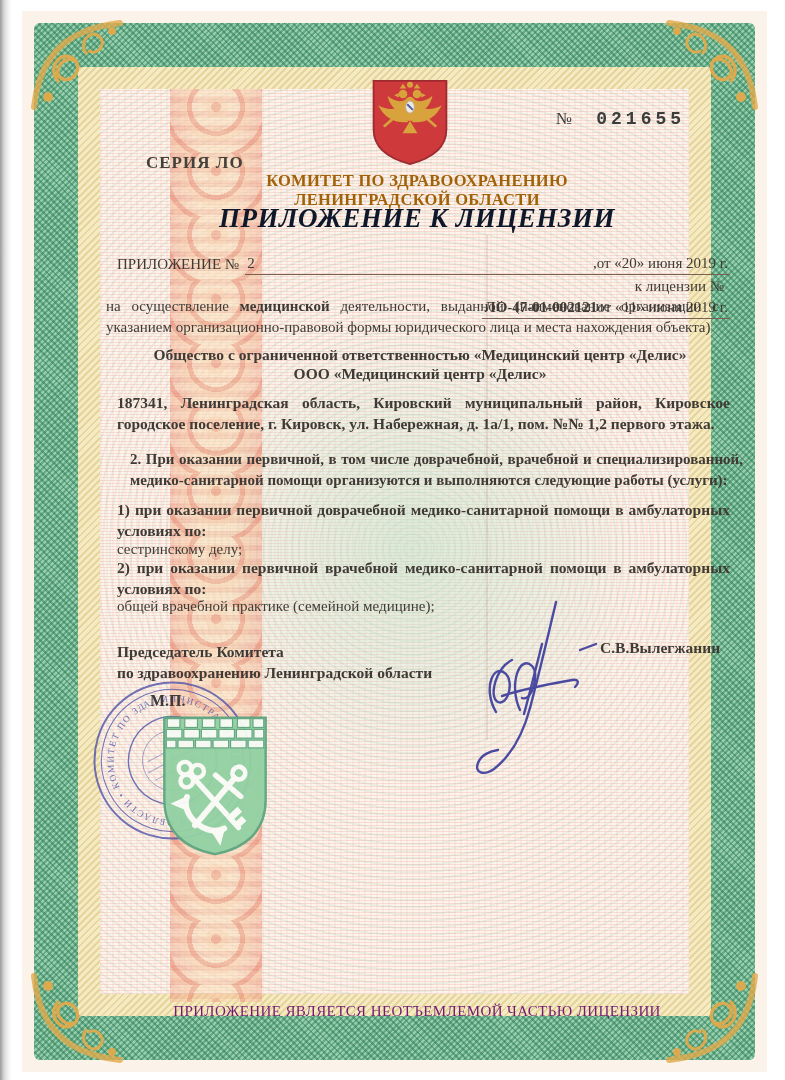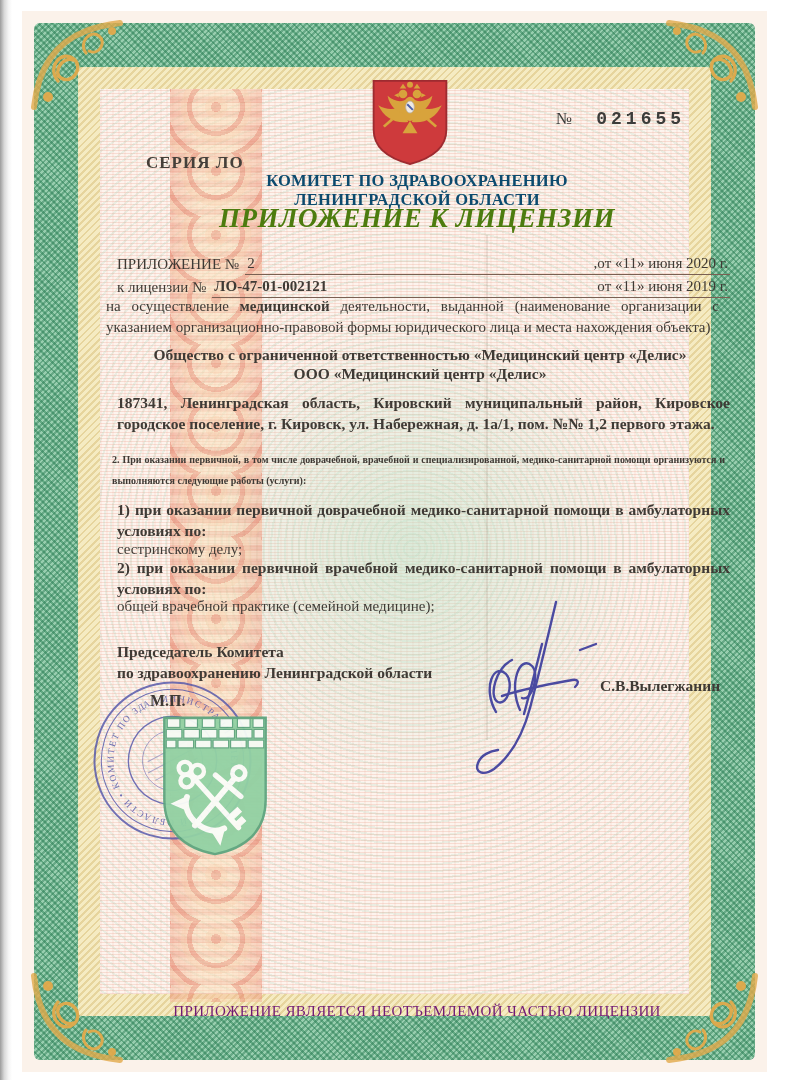--- a/index.html
+++ b/index.html
@@ -44,37 +44,37 @@
   .corner.br{right:6px;bottom:6px;transform:scale(-1,-1);}
   .crease{position:absolute;left:486px;top:235px;width:2px;height:505px;background:rgba(140,110,95,.16);}
   
   .t{position:absolute;line-height:21px;font-size:15px;}
   .b{font-weight:bold;}
   .center{text-align:center;}
   .just{text-align:justify;}
   .seria{left:146px;top:112px;font-size:17px;font-weight:bold;letter-spacing:1px;color:#45403a;margin-top:40px;}
   .number{left:556px;top:108px;font-size:17px;color:#3c3c3a;}
   .number .digits{font-family:"Liberation Mono","DejaVu Sans Mono",monospace;font-size:18px;font-weight:600;letter-spacing:4px;margin-left:24px;}
-  .authority{left:92px;top:171px;width:650px;font-size:16.5px;font-weight:bold;line-height:19px;letter-spacing:.3px;color:#0c4a6e;}
-  .title{left:92px;top:208px;width:650px;font-size:27px;font-weight:bold;font-style:italic;letter-spacing:.5px;color:#4d7c0f;}
+  .authority{left:92px;top:171px;width:650px;font-size:16.5px;font-weight:bold;line-height:19px;letter-spacing:.3px;color:#a16207;}
+  .title{left:92px;top:208px;width:650px;font-size:27px;font-weight:bold;font-style:italic;letter-spacing:.5px;color:#0f172a;}
   .formline{left:117px;width:613px;display:flex;align-items:flex-end;white-space:nowrap;}
   .fl1{top:253px;}
-  .fl2{top:276px;}
+  .fl2{top:276px;flex-direction:column;}
   .fl-label{margin-right:6px;}
   .fl-rest{flex:1;display:flex;justify-content:space-between;border-bottom:1.4px solid #7a6052;padding:0 2px;}
   .activity{left:106px;top:296px;width:613px;}
   .org{left:100px;top:345px;width:640px;line-height:19px;font-size:15.5px;}
   .address{left:117px;top:392px;width:613px;font-size:15.5px;line-height:21px;}
-  .clause2{left:112px;top:449px;width:613px;font-size:10px;line-height:21px;}
+  .clause2{left:130px;top:449px;width:613px;font-size:15px;line-height:21px;}
   .item1{left:117px;top:499px;width:613px;font-size:15.5px;line-height:21px;}
   .item1v{left:117px;top:539px;width:613px;}
   .item2{left:117px;top:557px;width:613px;font-size:15.5px;line-height:21px;}
   .item2v{left:117px;top:596px;width:613px;}
   .chairman{left:117px;top:641px;width:420px;font-size:15.5px;line-height:21px;}
-  .signer{left:600px;top:675px;font-size:15.5px;}
+  .signer{left:600px;top:637px;font-size:15.5px;}
   .mp{left:150px;top:690px;font-size:16px;z-index:9;}
   .footer-note{left:92px;top:1001px;width:650px;font-size:15px;color:#701a75;letter-spacing:.4px;z-index:4;}
   
   .arms-ru{position:absolute;left:368px;top:76px;width:84px;height:92px;z-index:3;}
   .stamp{position:absolute;left:90px;top:678px;width:165px;height:165px;z-index:5;opacity:.82;}
   .shield-lo{position:absolute;left:156px;top:706px;width:118px;height:152px;z-index:6;opacity:.95;}
   .signature{position:absolute;left:468px;top:594px;width:132px;height:186px;z-index:7;}
   .txt-layer{position:absolute;inset:0;z-index:8;}
 </style>
 </head>
@@ -234,21 +234,21 @@
       <div>КОМИТЕТ ПО ЗДРАВООХРАНЕНИЮ</div>
       <div>ЛЕНИНГРАДСКОЙ ОБЛАСТИ</div>
     </div>
 
     <div class="t title center">ПРИЛОЖЕНИЕ К ЛИЦЕНЗИИ</div>
 
     <div class="t formline fl1">
       <span class="fl-label">ПРИЛОЖЕНИЕ №</span>
       <span class="fl-rest">
         <span>2</span>
-        <span>,от «11»  июня 2020 г.</span>
+        <span>,от «20»  июня 2019 г.</span>
       </span>
     </div>
 
     <div class="t formline fl2">
       <span class="fl-label">к лицензии №</span>
       <span class="fl-rest">
         <span class="b">ЛО-47-01-002121</span>
         <span>от  «11» июня 2019 г.</span>
       </span>
     </div>

